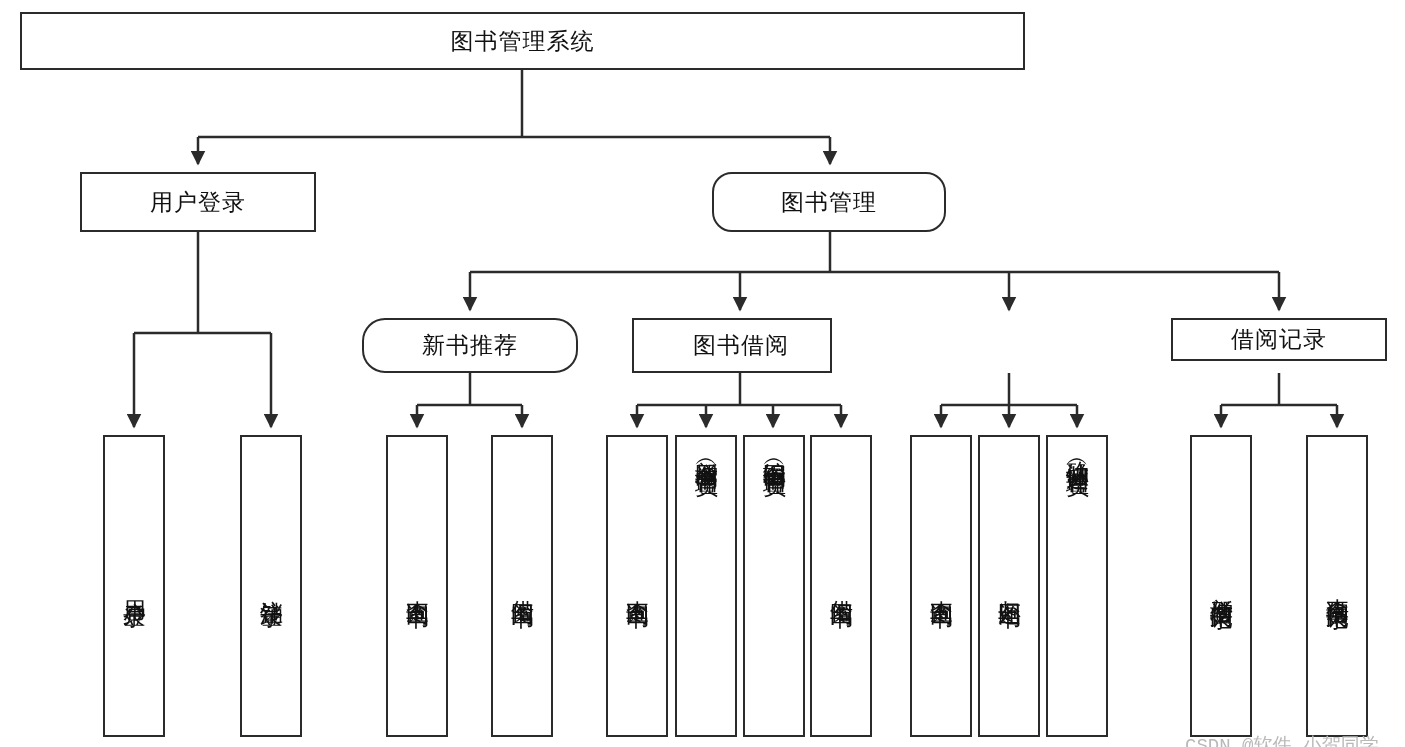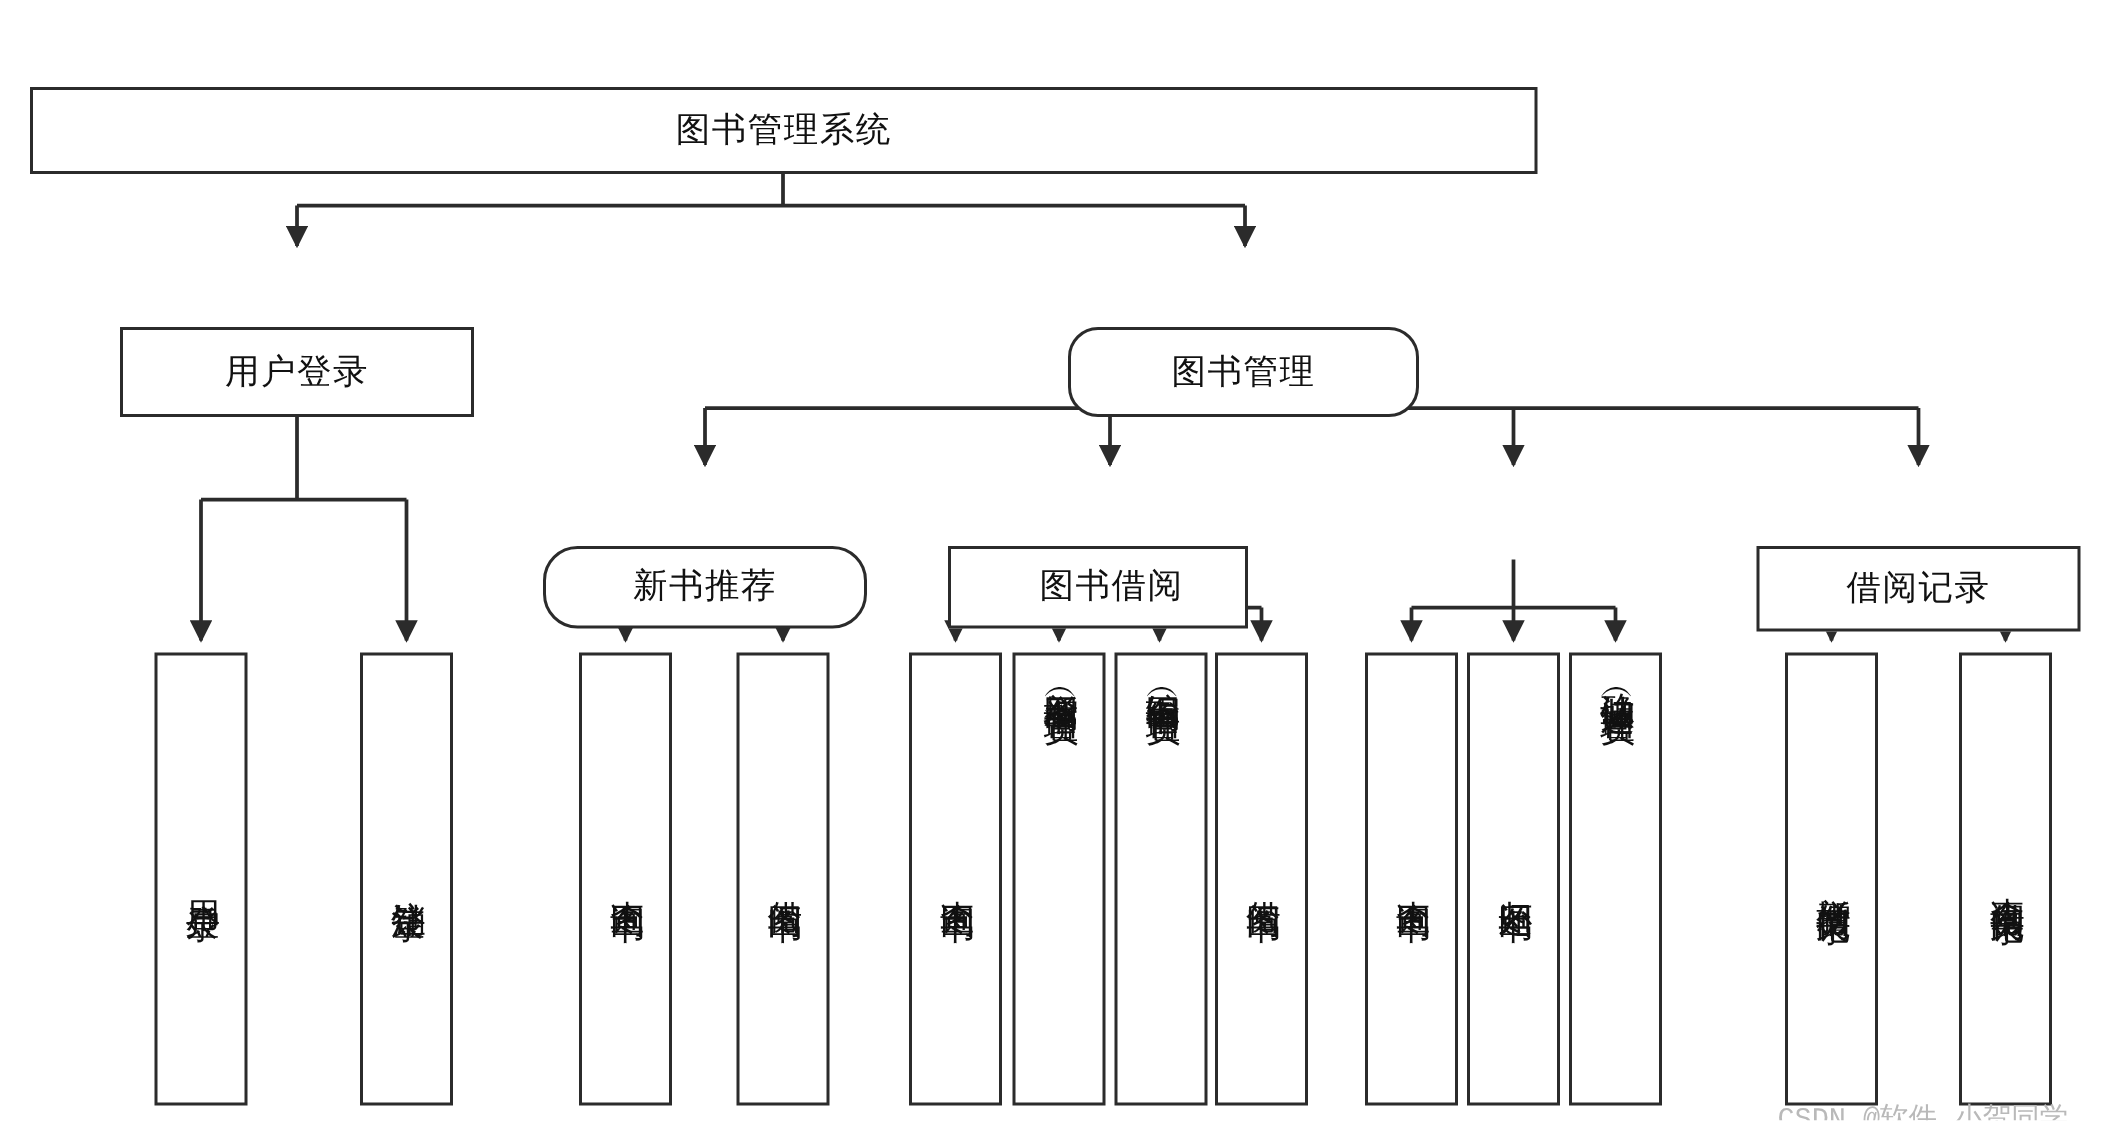--- a/index.html
+++ b/index.html
@@ -31,21 +31,20 @@
     background: #ffffff;
     display: flex;
     align-items: center;
     justify-content: center;
     color: #111111;
     z-index: 2;
   }
   .node.h {
     font-size: 23px;
     letter-spacing: 1px;
-    margin-top: 46px;
   }
   .node.h .label {
     white-space: nowrap;
     line-height: 1;
   }
   .node.v {
     align-items: flex-start;
     justify-content: center;
     padding-top: 6px;
   }
@@ -138,21 +137,21 @@
   <div class="node h" style="left:712px; top:172px; width:234px; height:60px;border-radius:20px;">
     <span class="label">图书管理</span>
   </div>
 
   <div class="node h" style="left:362px; top:318px; width:216px; height:55px;border-radius:23px;">
     <span class="label">新书推荐</span>
   </div>
   <div class="node h" style="left:632px; top:318px; width:200px; height:55px;padding-left:18px;">
     <span class="label">图书借阅</span>
   </div>
-  <div class="node h" style="left:1171px; top:318px; width:216px; height:57px;">
+  <div class="node h" style="left:1171px; top:318px; width:216px; height:43px;">
     <span class="label">借阅记录</span>
   </div>
 
   <div class="node v centered" style="left:103px; top:435px; width:62px; height:302px;">
     <span class="label">用户登录</span>
   </div>
   <div class="node v centered" style="left:240px; top:435px; width:62px; height:302px;">
     <span class="label">注销登录</span>
   </div>
 

